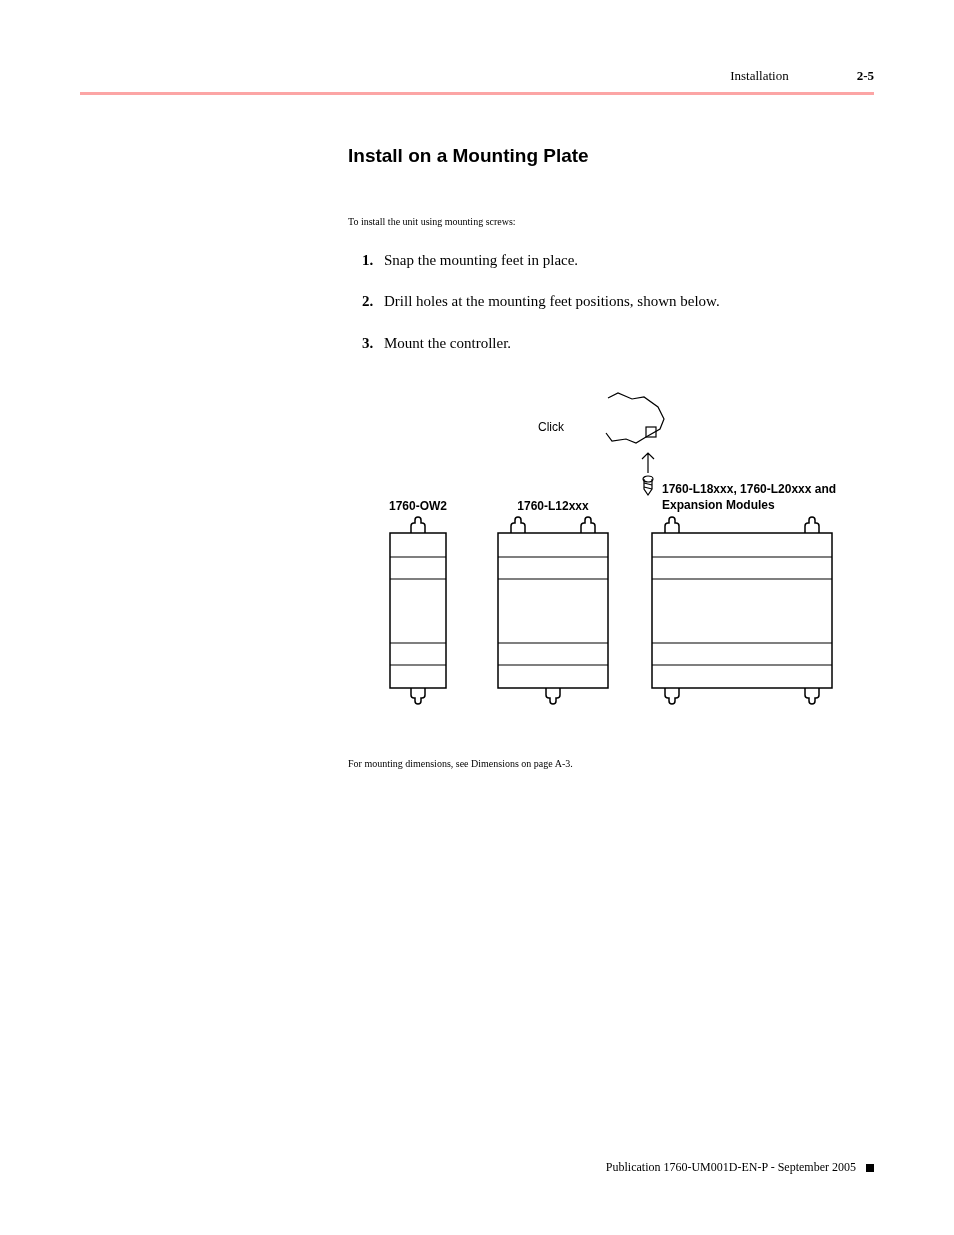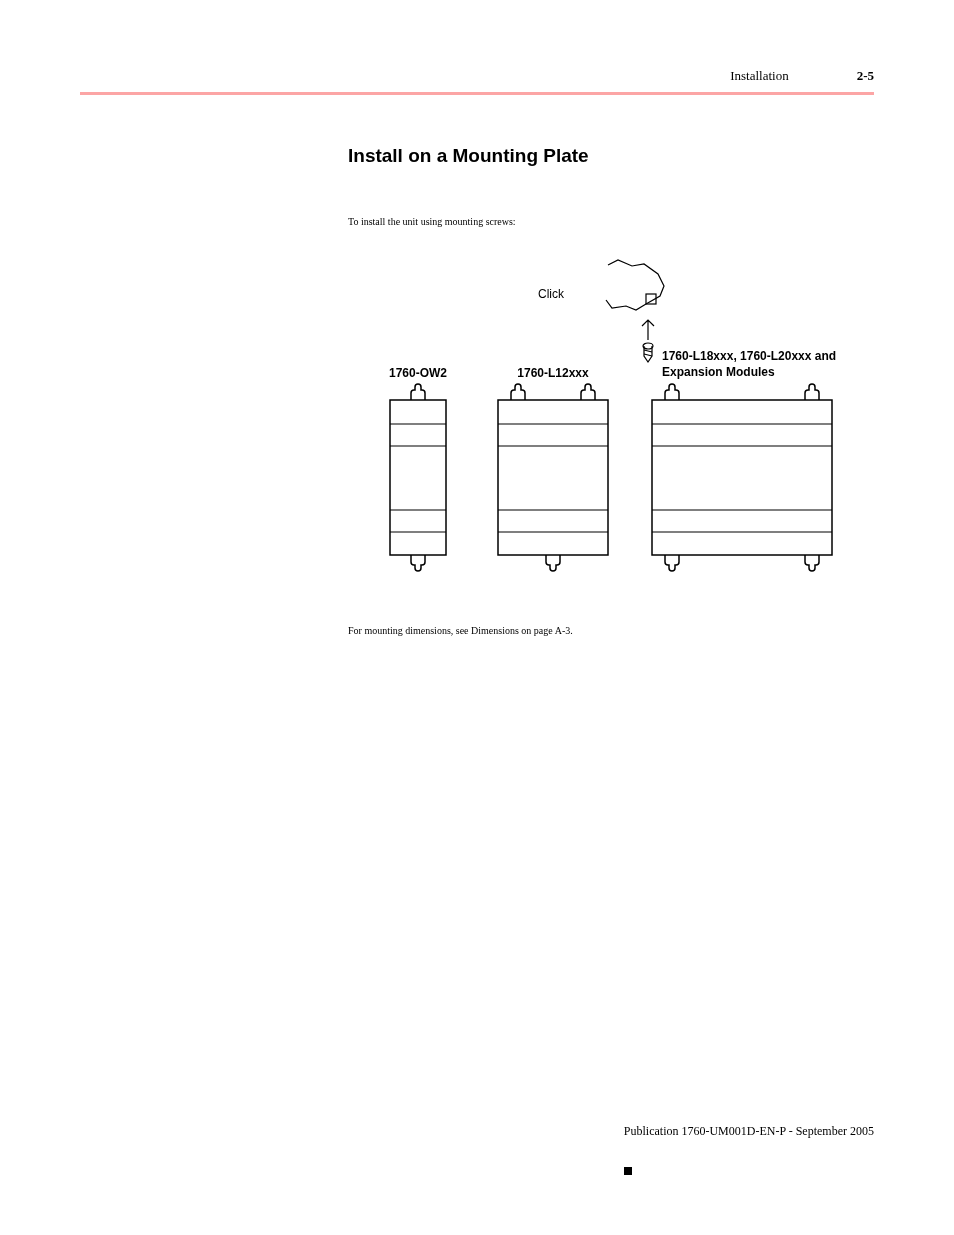--- a/index.html
+++ b/index.html
@@ -67,23 +67,22 @@
     .diagram-wrap {
       margin-left: 0;
       margin-bottom: 30px;
     }
     .footer {
       position: absolute;
       bottom: 60px;
       right: 80px;
       font-size: 12px;
       display: flex;
-      align-items: flex-start;
-      gap: 28px;
-      flex-direction: column;
+      align-items: center;
+      gap: 10px;
     }
     .footer-marker {
       width: 8px;
       height: 8px;
       background: #000;
     }
   </style>
 </head>
 <body>
 
@@ -91,20 +90,25 @@
   <div class="header">
     <span class="header-section">Installation</span>
     <span class="header-page">2-5</span>
   </div>
 
   <div class="content">
     <h2 class="h2">Install on a Mounting Plate</h2>
 
     <p class="body-text">To install the unit using mounting screws:</p>
 
+    <ol class="steps">
+      <li><span class="num">1.</span><span>Snap the mounting feet in place.</span></li>
+      <li><span class="num">2.</span><span>Drill holes at the mounting feet positions, shown below.</span></li>
+      <li><span class="num">3.</span><span>Mount the controller.</span></li>
+    </ol>
 
     <div class="diagram-wrap">
       <svg width="520" height="340" viewBox="0 0 520 340">
 
         <text x="190" y="48" font-family="Arial" font-size="12">Click</text>
 
         <g stroke="#000" stroke-width="1.2" fill="none">
 
           <path d="M260 15 l10 -5 l14 6 l12 -2 l14 10 l6 12 l-4 10 l-14 8 l-10 6 l-10 -4 l-14 2 l-6 -8"></path>
 

